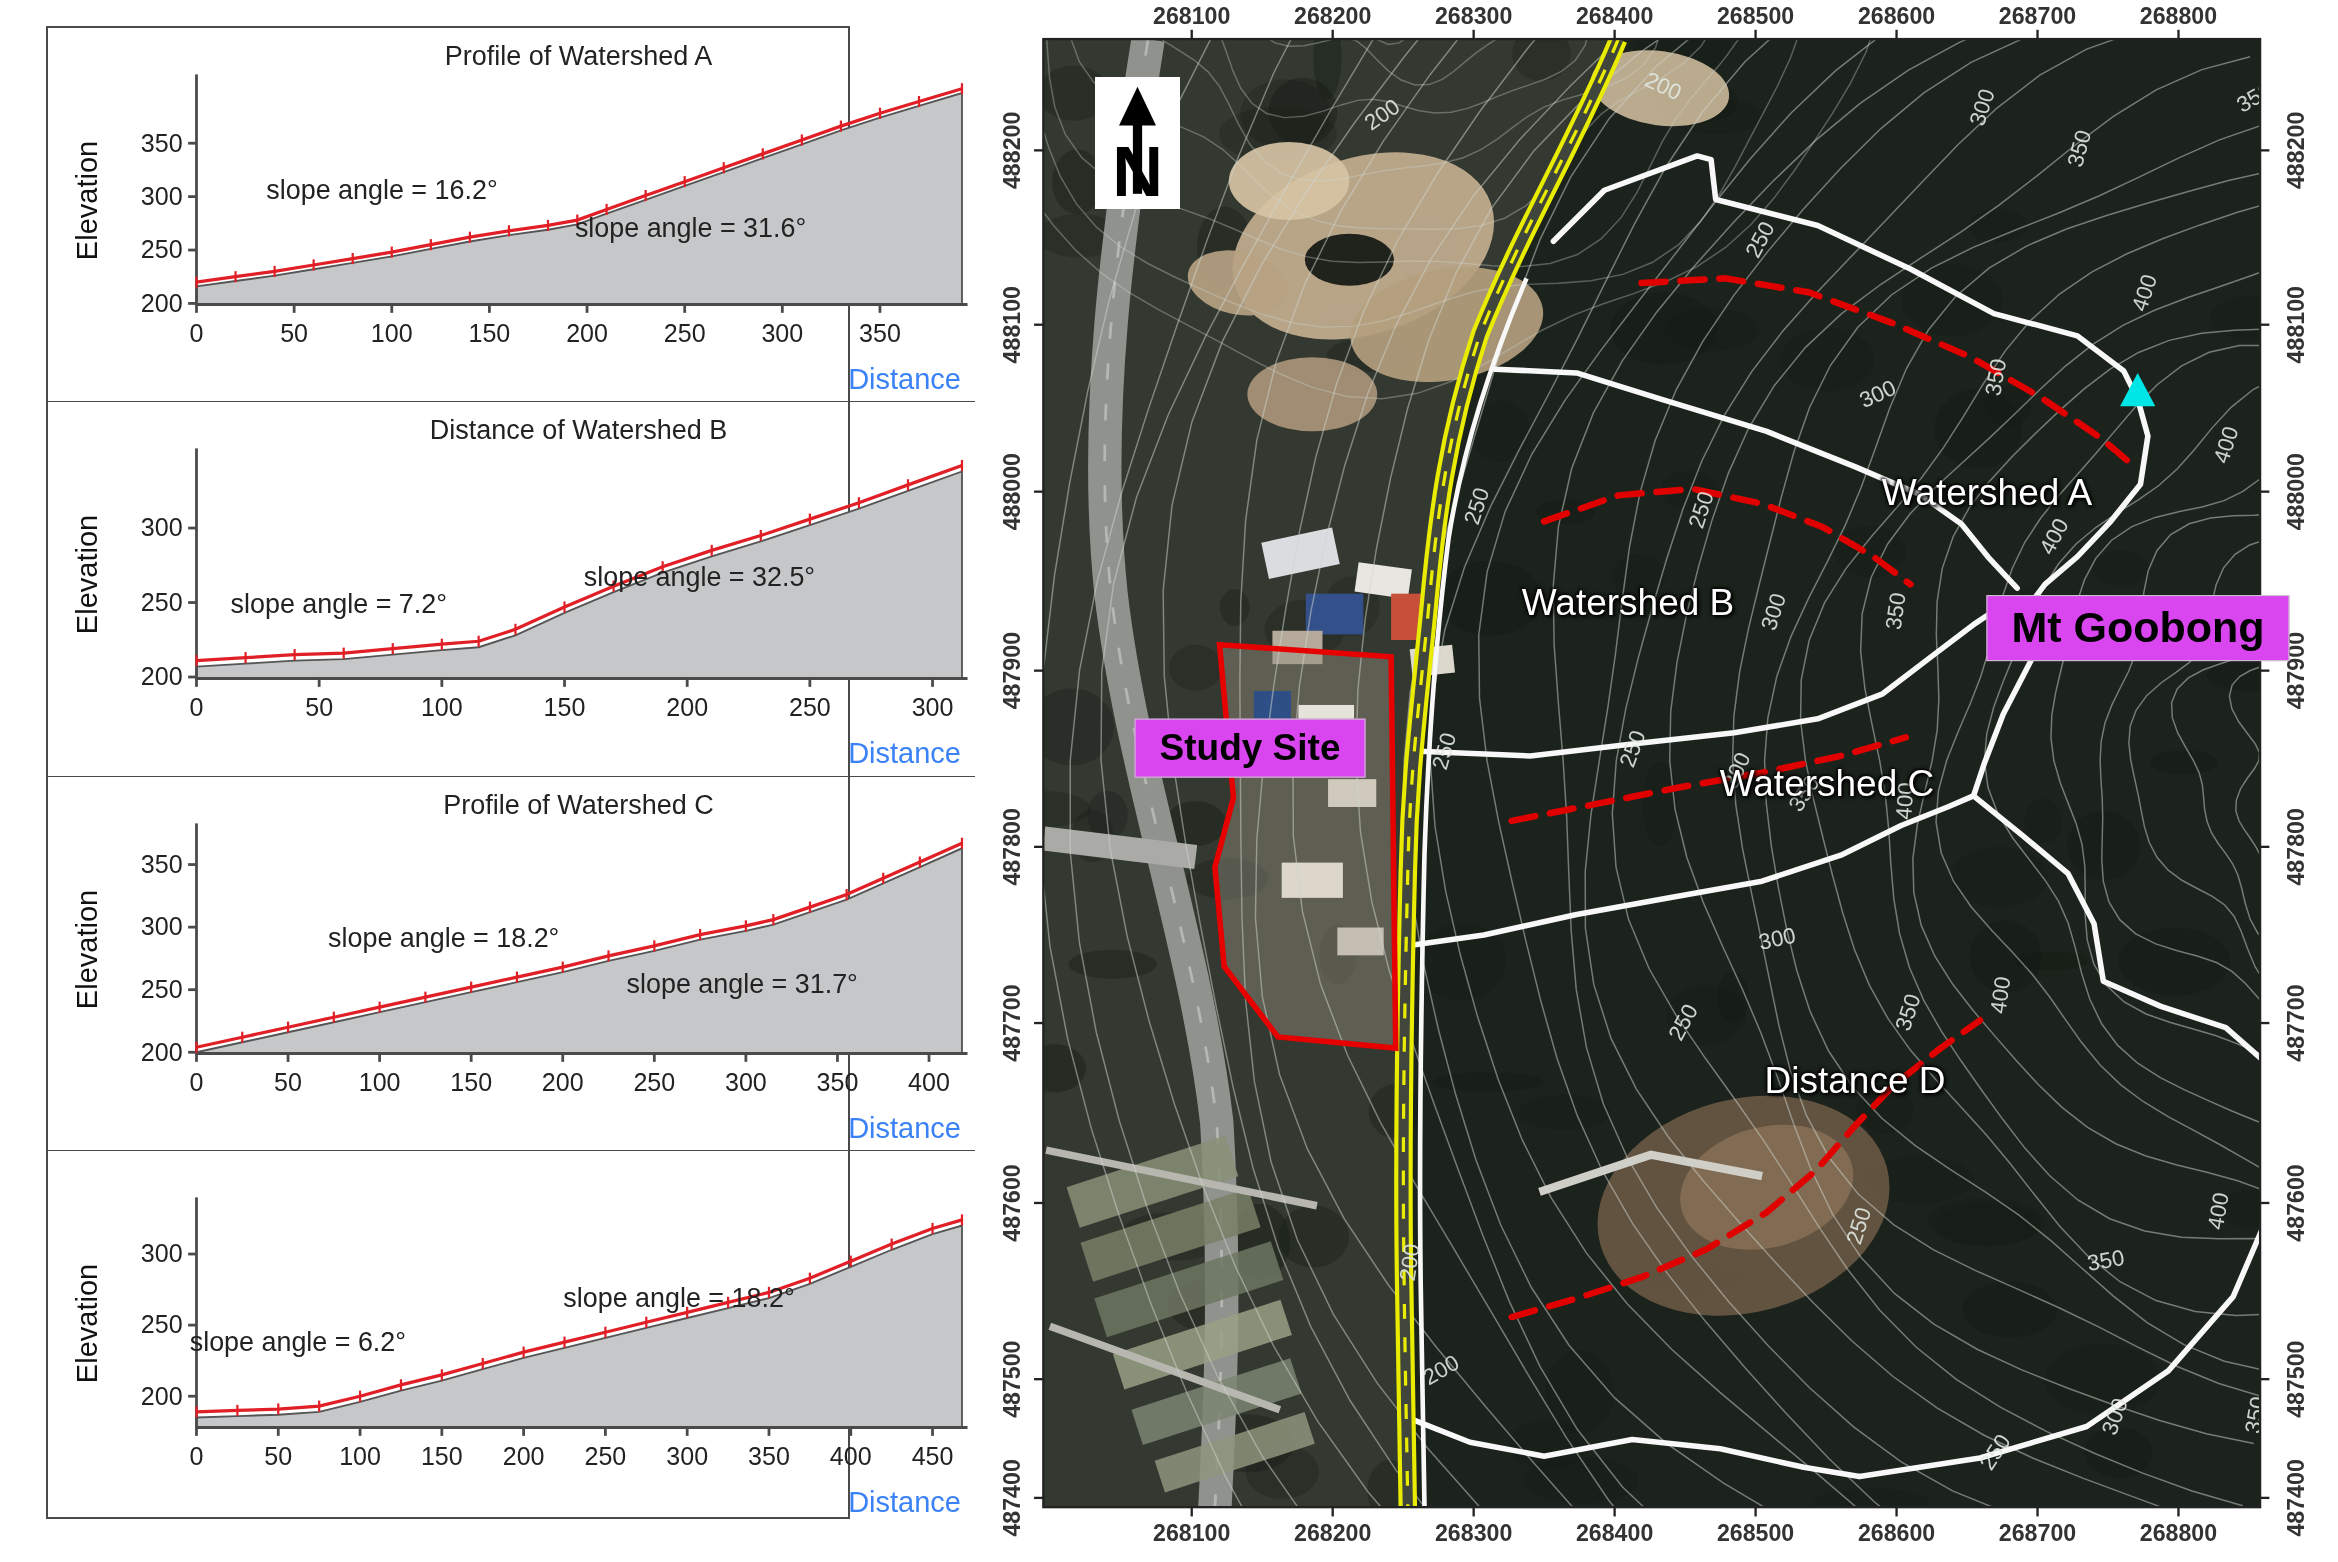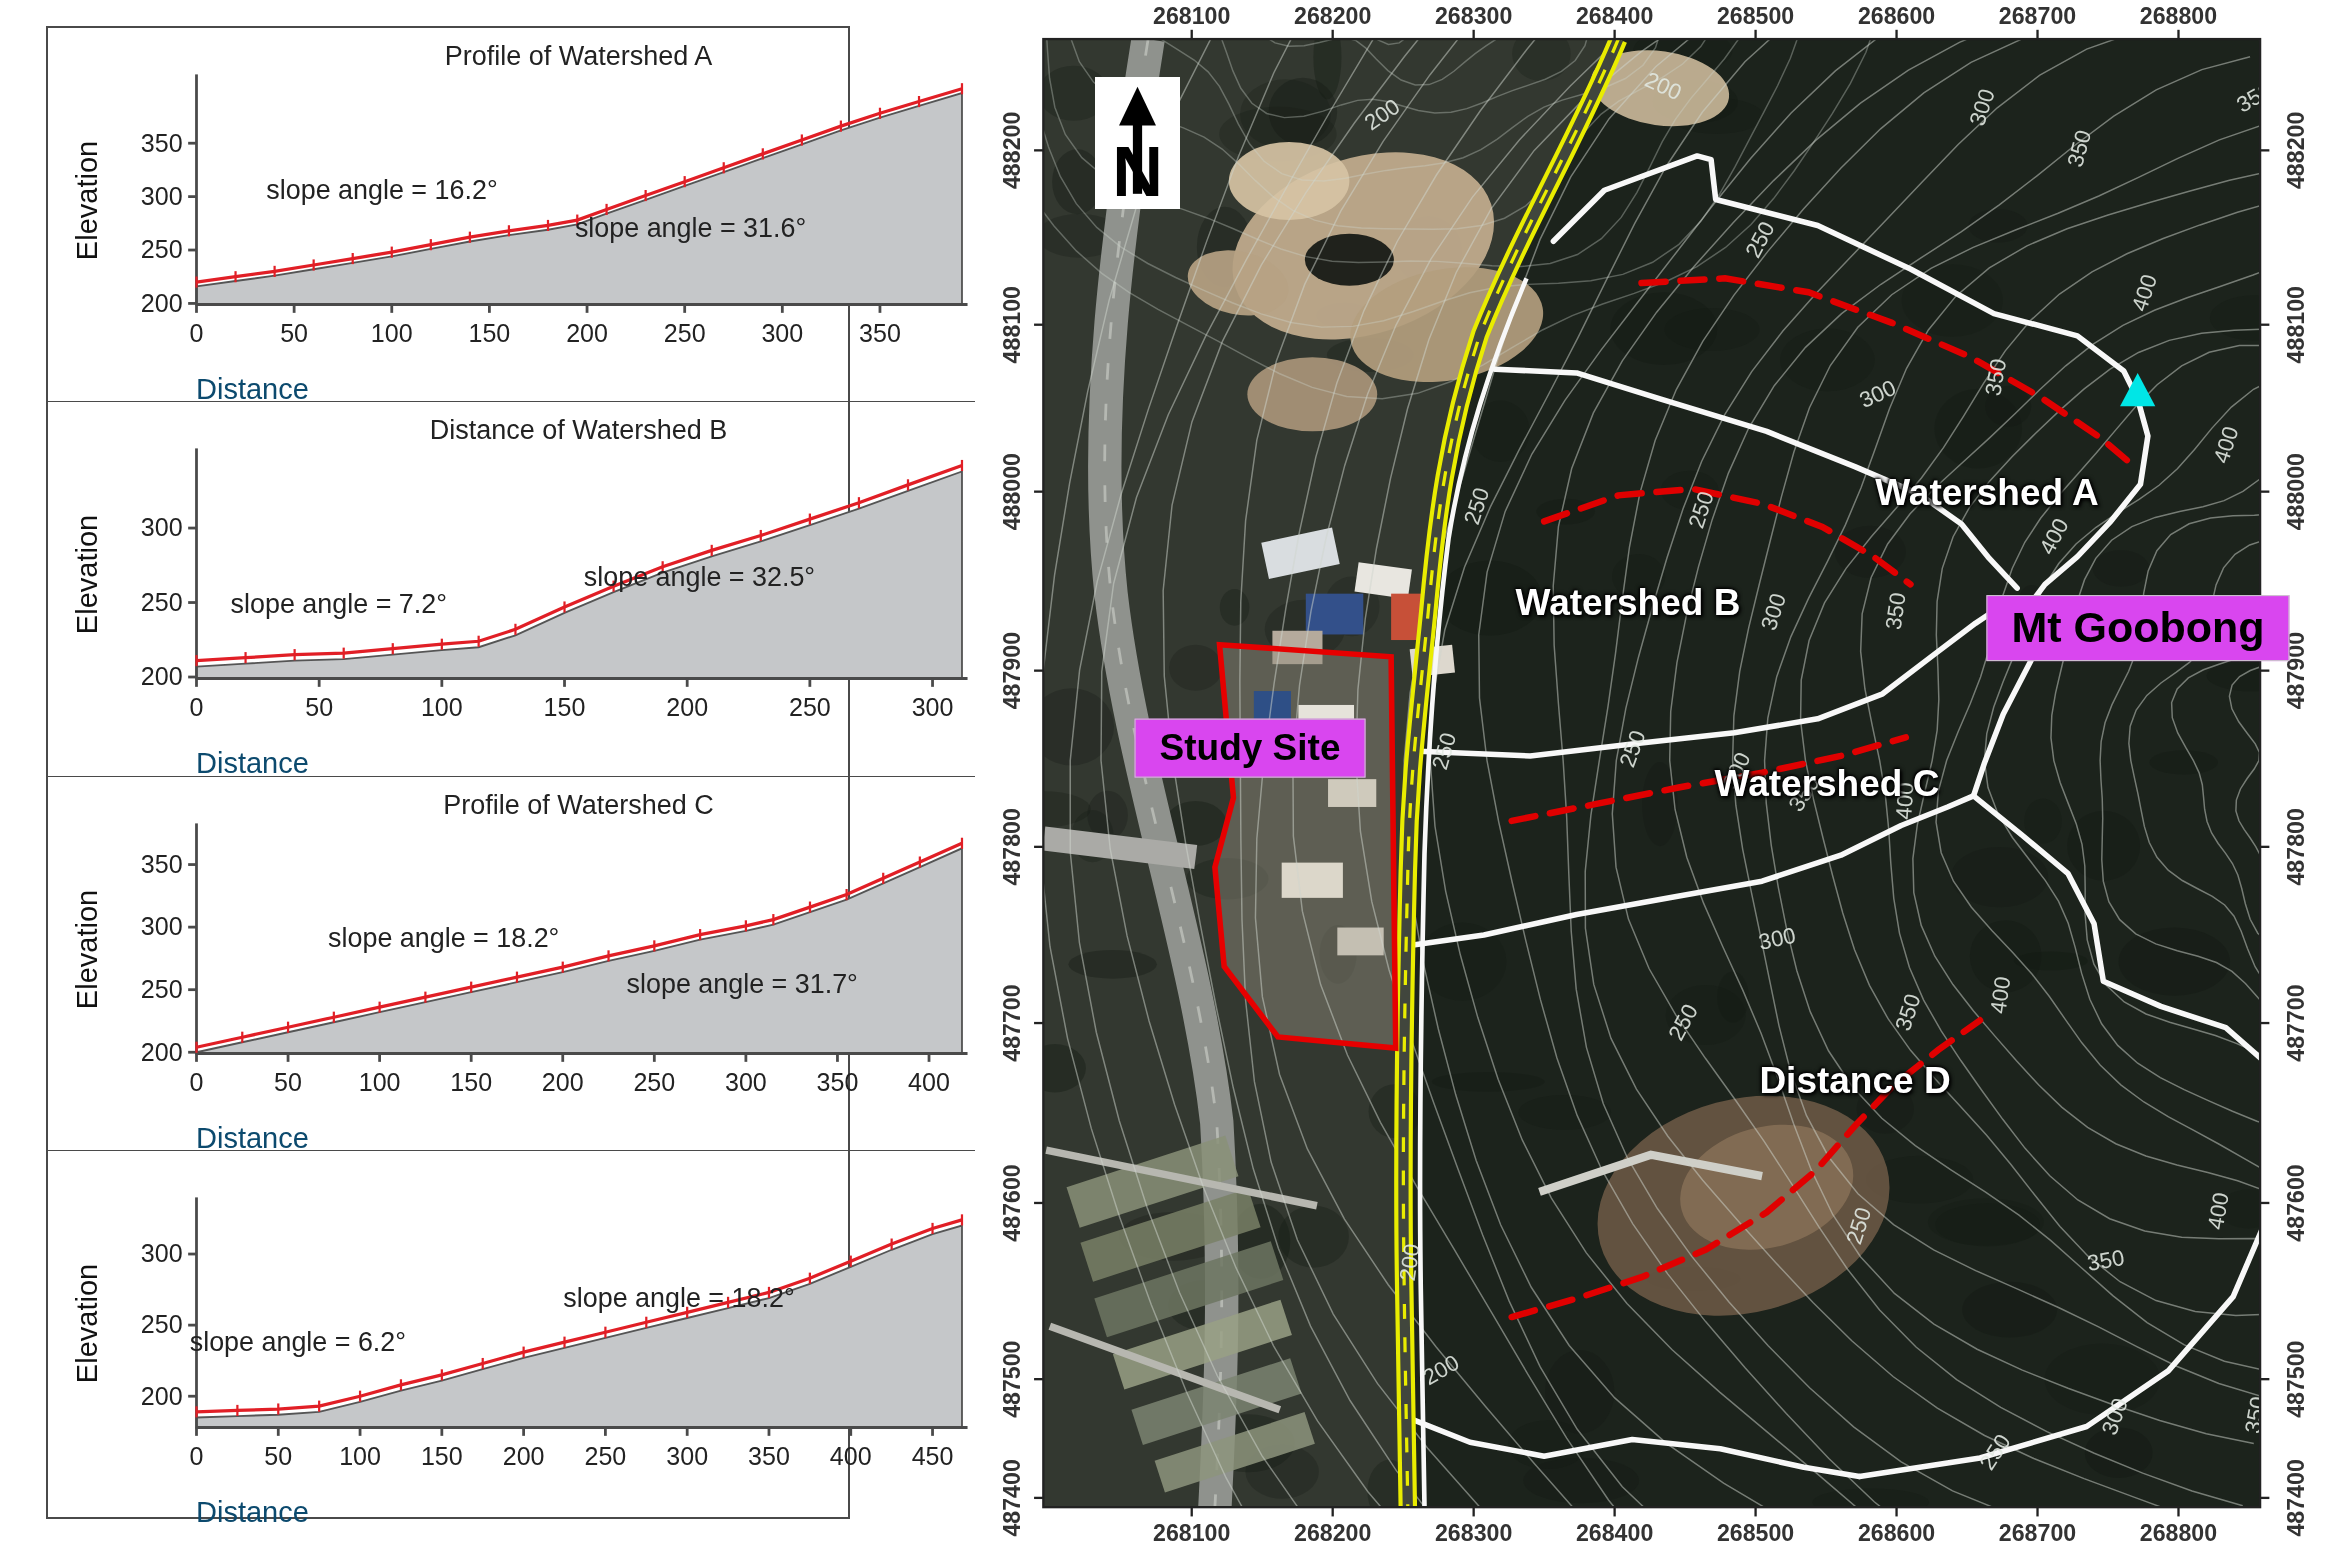--- a/index.html
+++ b/index.html
@@ -6,24 +6,24 @@
   .figure{position:relative;width:2338px;height:1562px;background:#ffffff;overflow:hidden;
           font-family:"Liberation Sans",sans-serif;}
   .profiles-panel{position:absolute;left:46px;top:26px;width:804px;height:1493px;
                   background:#ffffff;border:2.8px solid #4a4a4a;box-sizing:border-box;}
   .chart{position:absolute;left:0;width:927px;height:373px;}
   .chart + .chart{border-top:1.9px solid #4a4a4a;}
   .chart-title{position:absolute;top:13px;left:148px;width:765px;text-align:center;
                font-size:27px;color:#222;}
   .chart-ylabel{position:absolute;left:-54px;top:156px;width:186px;text-align:center;
                 font-size:29px;color:#111;transform:rotate(-90deg);}
-  .chart-xlabel{position:absolute;top:345px;left:148px;width:765px;text-align:left;
-                font-size:29px;color:#0c4a6e;}
+  .chart-xlabel{position:absolute;top:335px;left:148px;width:765px;text-align:right;
+                font-size:29px;color:#3b82f6;}
   .chart svg{position:absolute;left:0;top:0;}
-  .map-label{position:absolute;transform:translate(-50%,-50%);font-weight:bold;font-size:37px;
+  .map-label{position:absolute;transform:translate(-50%,-50%);font-weight:normal;font-size:37px;
              color:#ffffff;white-space:nowrap;
              text-shadow:0 0 5.6px #000,1.9px 1.9px 3.7px #000,-0.9px -0.9px 2.8px #000;text-align:right;}
   .map-label-box{position:absolute;transform:translate(-50%,-50%);background:#d946ef;color:#000;
                  font-weight:bold;white-space:nowrap;padding:7.4px 24px;border:0.9px solid #cccccc;}
   #mt-goobong-label{font-size:43px;}
   #study-site-label{font-size:37px;}
   .north-box{position:absolute;left:1095px;top:77px;width:85px;height:132px;background:#ffffff;}
 </style>
 </head>
 <body>

